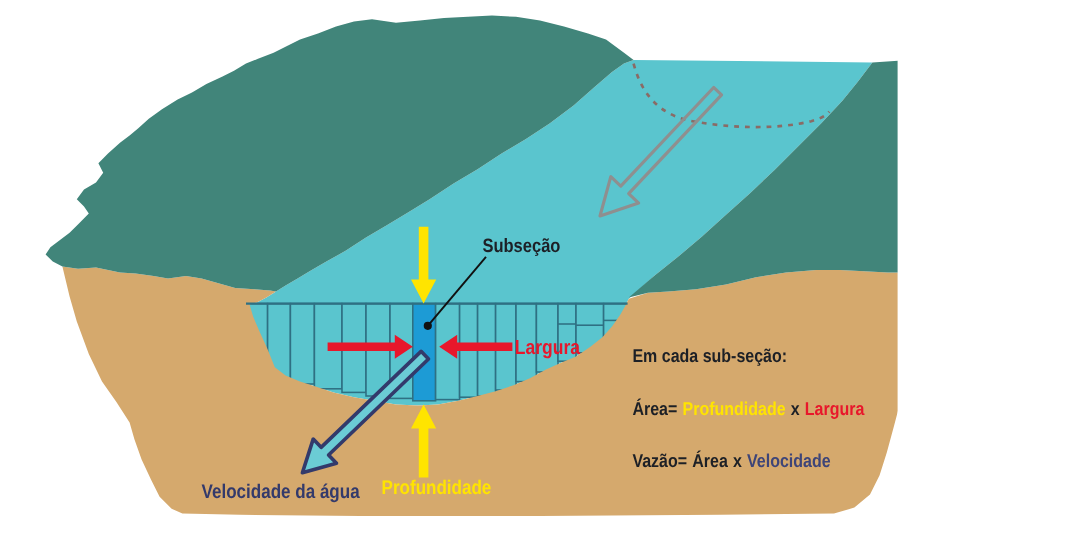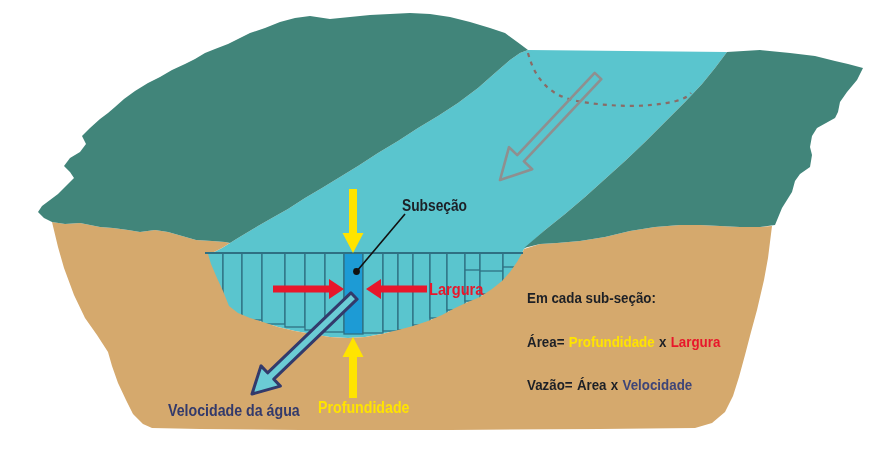--- a/index.html
+++ b/index.html
@@ -1,17 +1,17 @@
 <!DOCTYPE html>
 <html><head>
 <meta charset="utf-8">
 <style>
   html,body{margin:0;padding:0;background:#ffffff;}
   .stage{
-    position:relative;width:890px;height:449px;background:#ffffff;
+    position:relative;width:748px;height:449px;background:#ffffff;
     overflow:hidden;font-family:"Liberation Sans",sans-serif;
   }
   .stage svg{position:absolute;left:0;top:0;}
   .lbl{
     position:absolute;font-weight:700;white-space:nowrap;line-height:1;
     transform:scaleX(0.86);transform-origin:0 0;letter-spacing:0;
   }
   .formula .tok{margin-right:5px;}
   .formula .tok:last-child{margin-right:0;}
   .fs-label{font-size:16px;}

